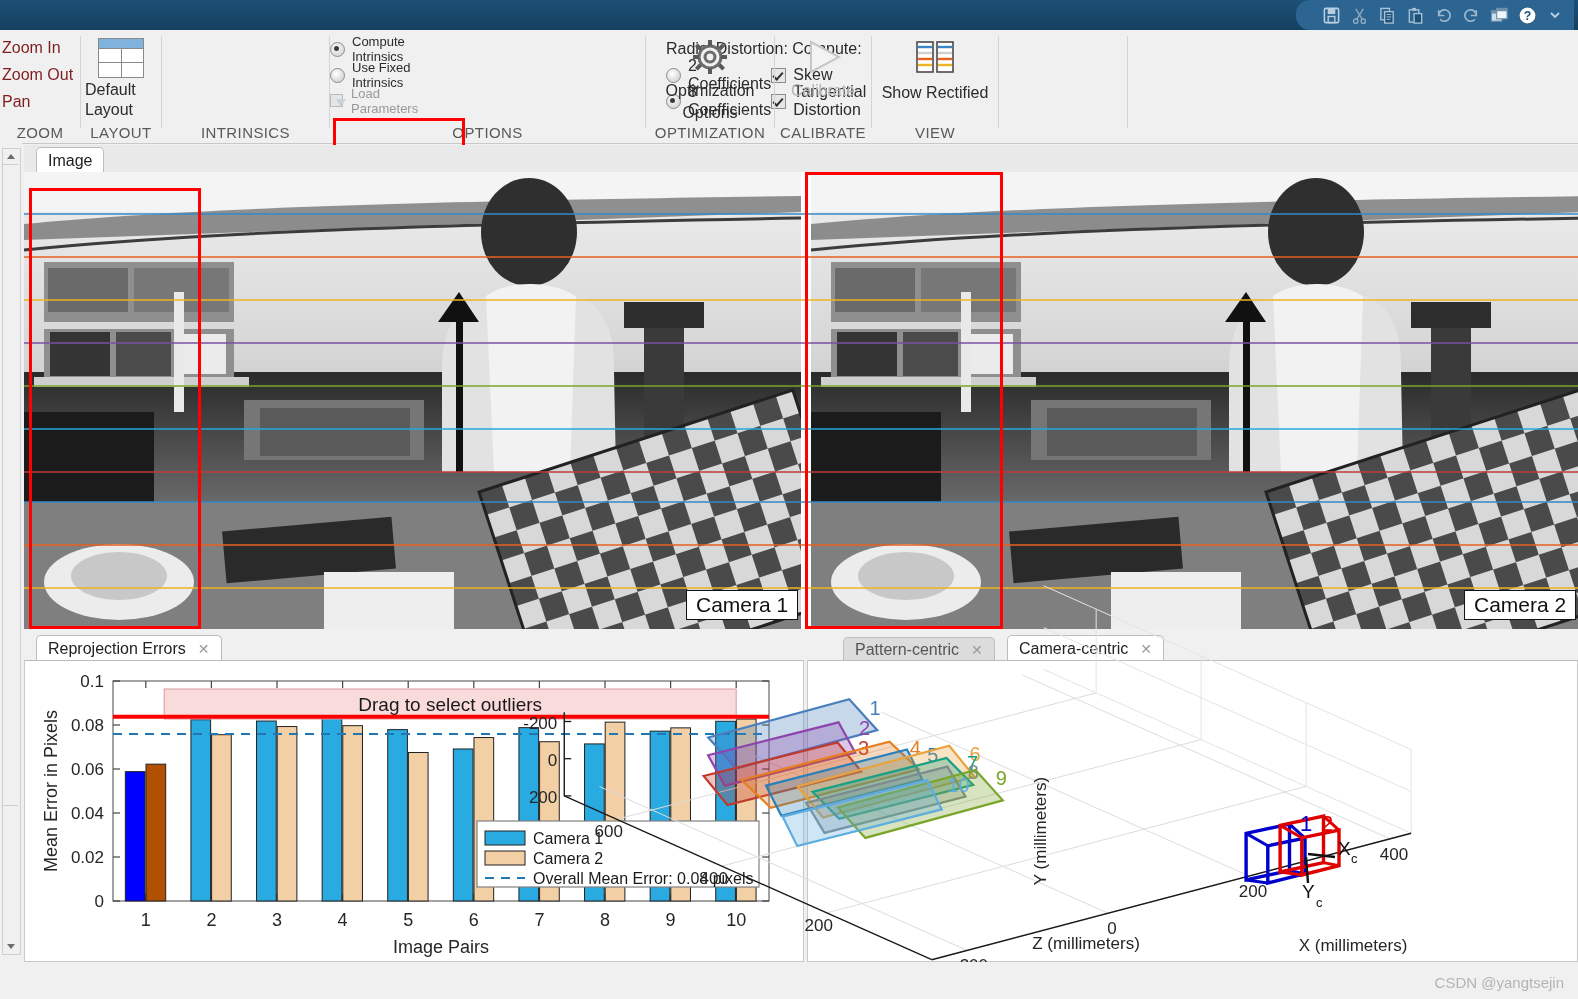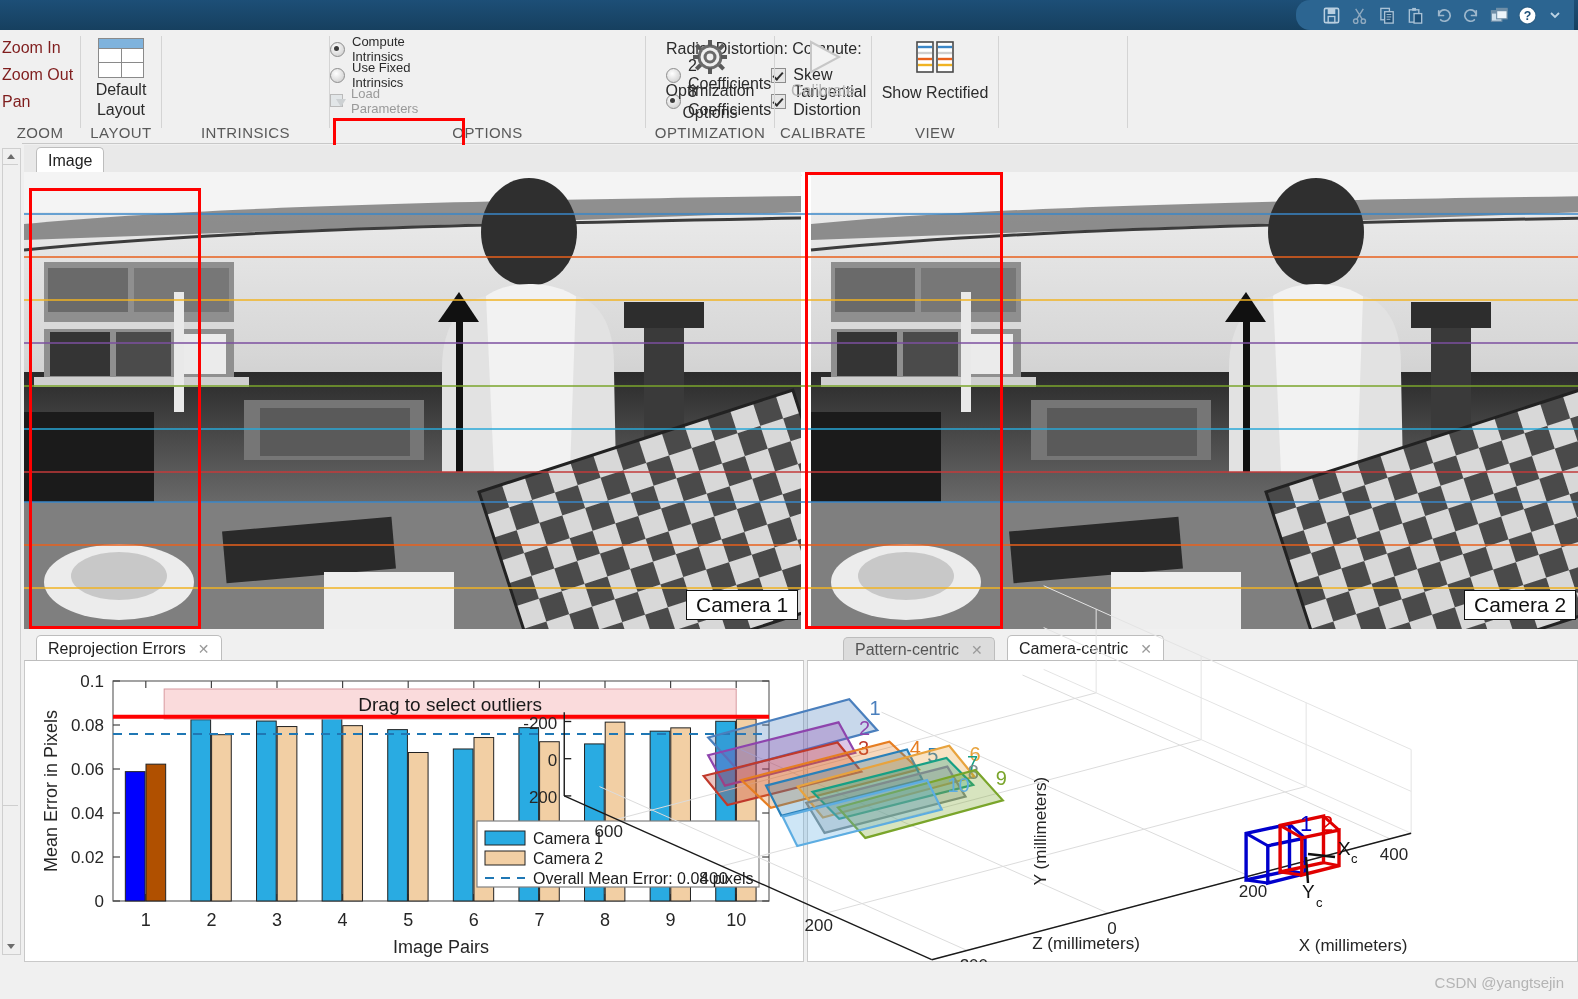--- a/index.html
+++ b/index.html
@@ -173,21 +173,21 @@
       <div class="zoombtns">
         <div>Zoom In</div>
         <div>Zoom Out</div>
         <div>Pan</div>
       </div>
       <div class="glabel">ZOOM</div>
     </div>
     <div class="rsep" style="left:80px;"></div>
 
     <div class="rgroup" style="left:81px;width:80px;">
-      <div style="position:absolute;left:4px;top:8px;width:72px;text-align:center;">
+      <div style="position:absolute;left:4px;top:8px;width:72px;">
         <div class="dl-icon">
           <div class="band"></div>
             <div class="vline"></div>
             <div class="hline"></div>
         </div>
         <div class="dl-text">Default</div>
         <div class="dl-text">Layout</div>
       </div>
       <div class="glabel">LAYOUT</div>
     </div>

